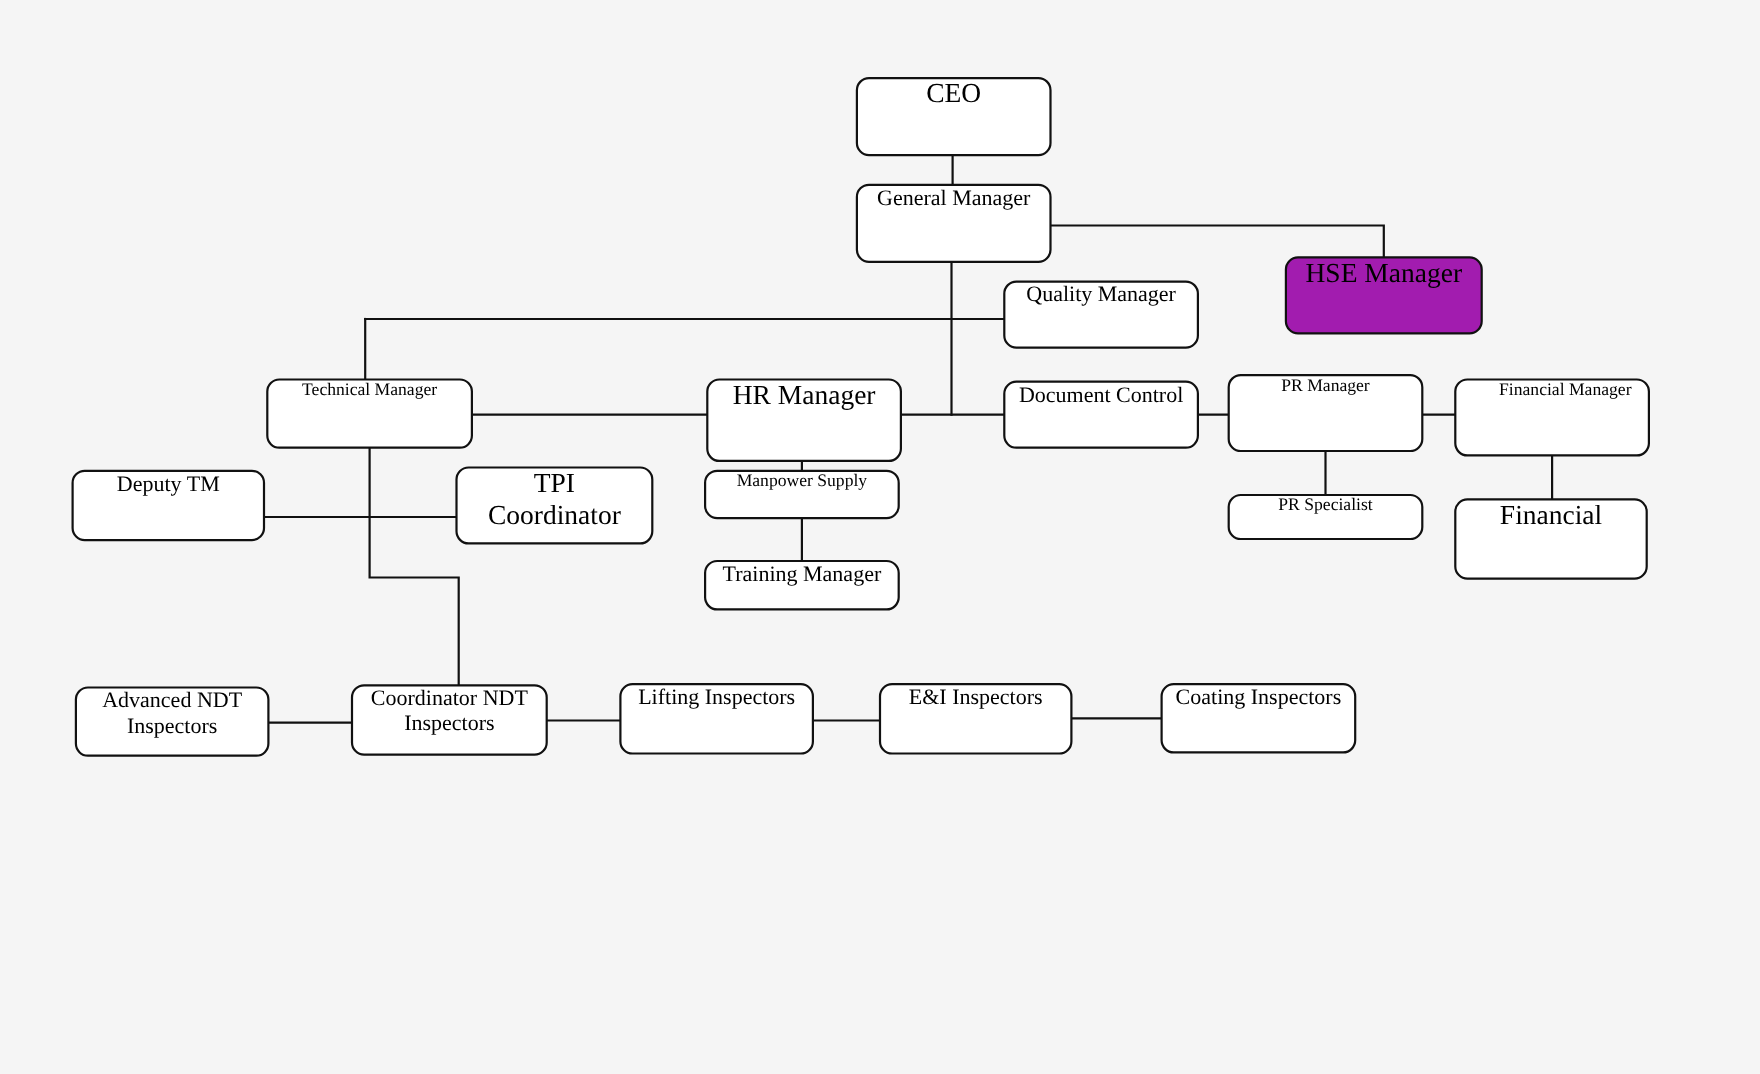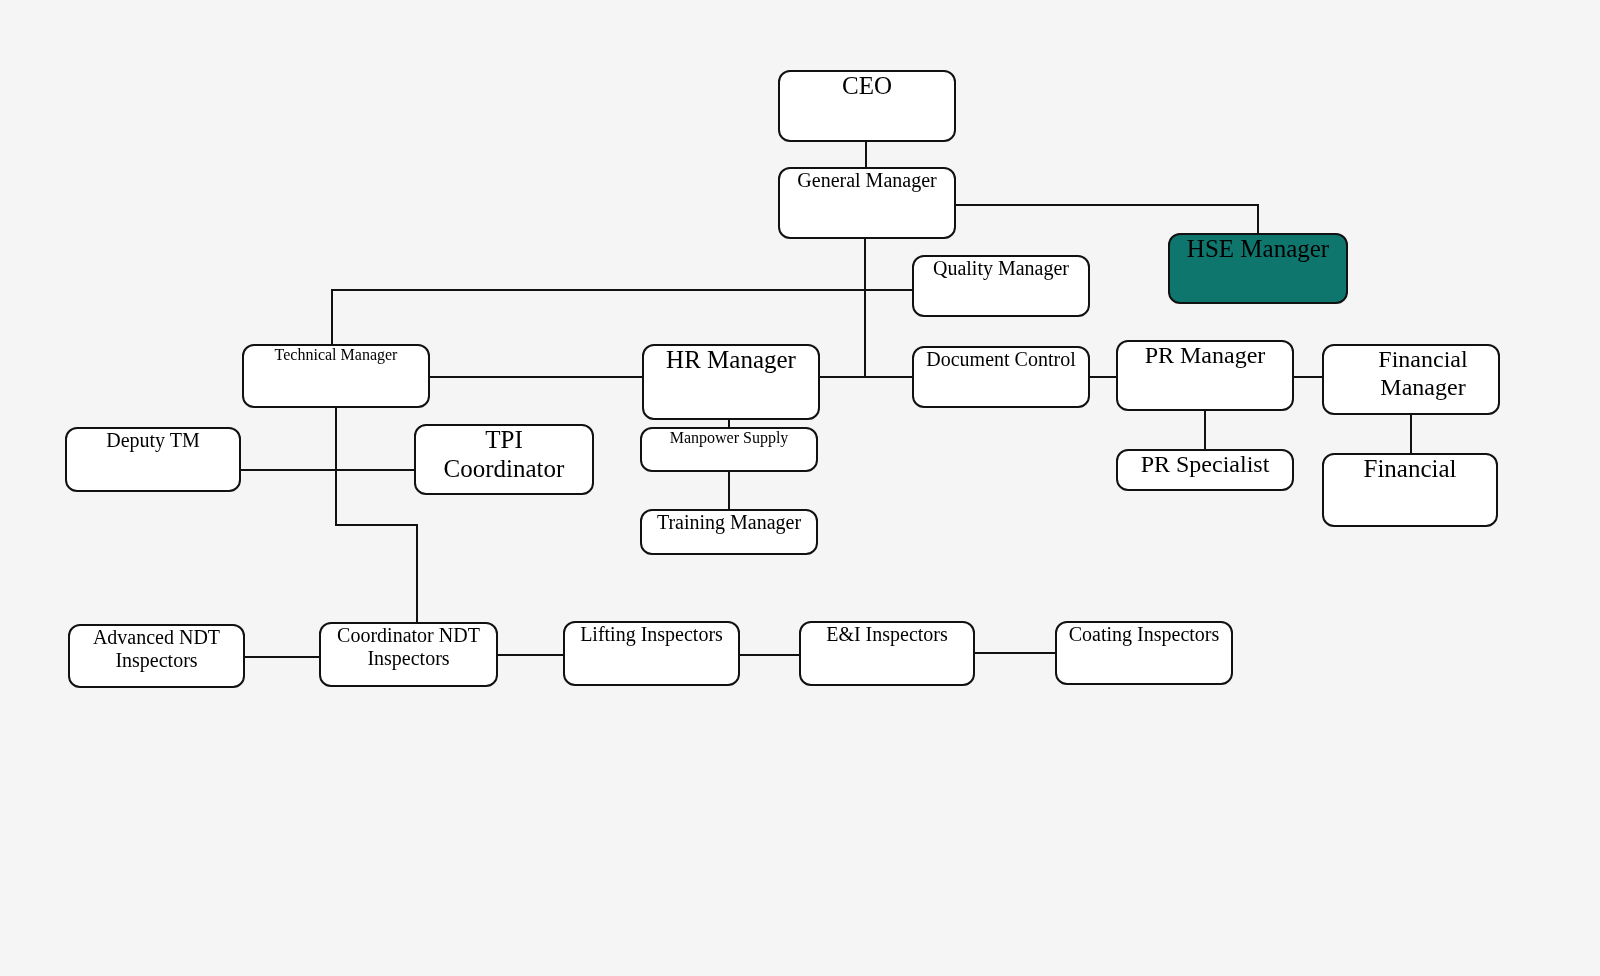--- a/index.html
+++ b/index.html
@@ -42,21 +42,21 @@
     line-height: 1.15;
     z-index: 2;
   }
   .node .node-label {
     display: block;
     width: 100%;
     padding: 0 6px;
     box-sizing: border-box;
   }
   .fs-xl  { font-size: 25px; }
-  .fs-lg  { font-size: 24px; }
+  .fs-lg  { font-size: 16px; }
   .fs-md  { font-size: 20px; }
   .fs-xs  { font-size: 16px; }
   .pt-lg  { padding-top: 14px; }
   .pt-md  { padding-top: 12px; }
   .pt-sm  { padding-top: 10px; }
   .pt-xs  { padding-top: 8px; }
 </style>
 </head>
 <body>
 
@@ -81,21 +81,21 @@
       <polyline points="498,655 563,655" fill="none" stroke="#111111" stroke-width="2" stroke-linecap="square"></polyline>
       <polyline points="740,655 799,655" fill="none" stroke="#111111" stroke-width="2" stroke-linecap="square"></polyline>
       <polyline points="975,653 1055,653" fill="none" stroke="#111111" stroke-width="2" stroke-linecap="square"></polyline>
     </svg>
 <div class="node" style="left: 778px; top: 70px; width: 178px; height: 72px; background: rgb(255, 255, 255); border-color: rgb(17, 17, 17);">
       <span class="node-label fs-xl pt-lg">CEO</span>
     </div>
     <div class="node" style="left: 778px; top: 167px; width: 178px; height: 72px; background: rgb(255, 255, 255); border-color: rgb(17, 17, 17);">
       <span class="node-label fs-md pt-md">General Manager</span>
     </div>
-    <div class="node" style="left: 1168px; top: 233px; width: 180px; height: 71px; background: #0f766e; border-color: rgb(17, 17, 17);">
+    <div class="node" style="left: 1168px; top: 233px; width: 180px; height: 71px; background: #a21caf; border-color: rgb(17, 17, 17);">
       <span class="node-label fs-xl pt-sm">HSE Manager</span>
     </div>
     <div class="node" style="left: 912px; top: 255px; width: 178px; height: 62px; background: rgb(255, 255, 255); border-color: rgb(17, 17, 17);">
       <span class="node-label fs-md pt-xs">Quality Manager</span>
     </div>
     <div class="node" style="left: 242px; top: 344px; width: 188px; height: 64px; background: rgb(255, 255, 255); border-color: rgb(17, 17, 17);">
       <span class="node-label fs-xs pt-xs">Technical Manager</span>
     </div>
     <div class="node" style="left: 642px; top: 344px; width: 178px; height: 76px; background: rgb(255, 255, 255); border-color: rgb(17, 17, 17);">
       <span class="node-label fs-xl pt-md">HR Manager</span>

